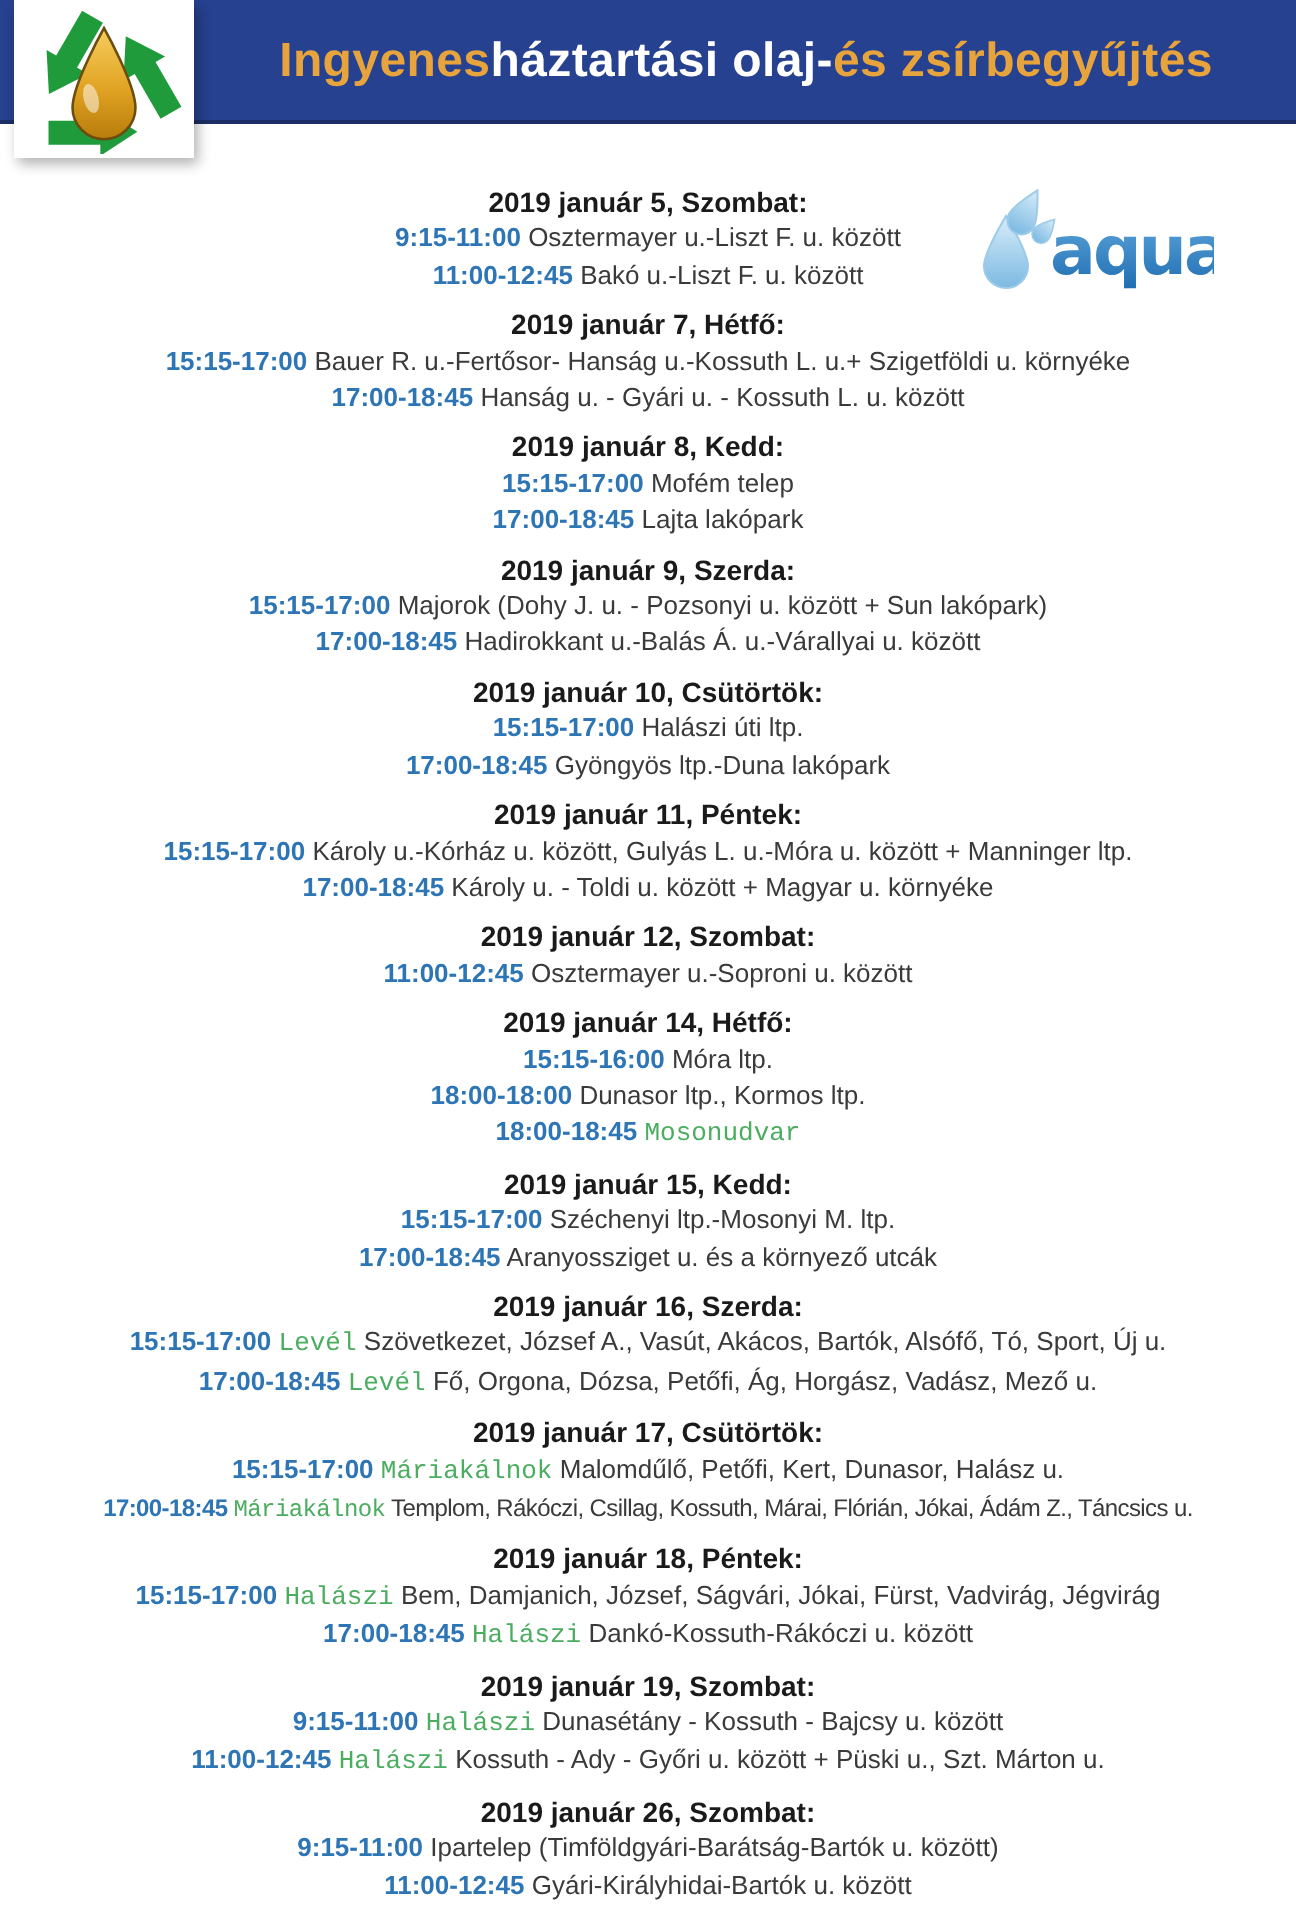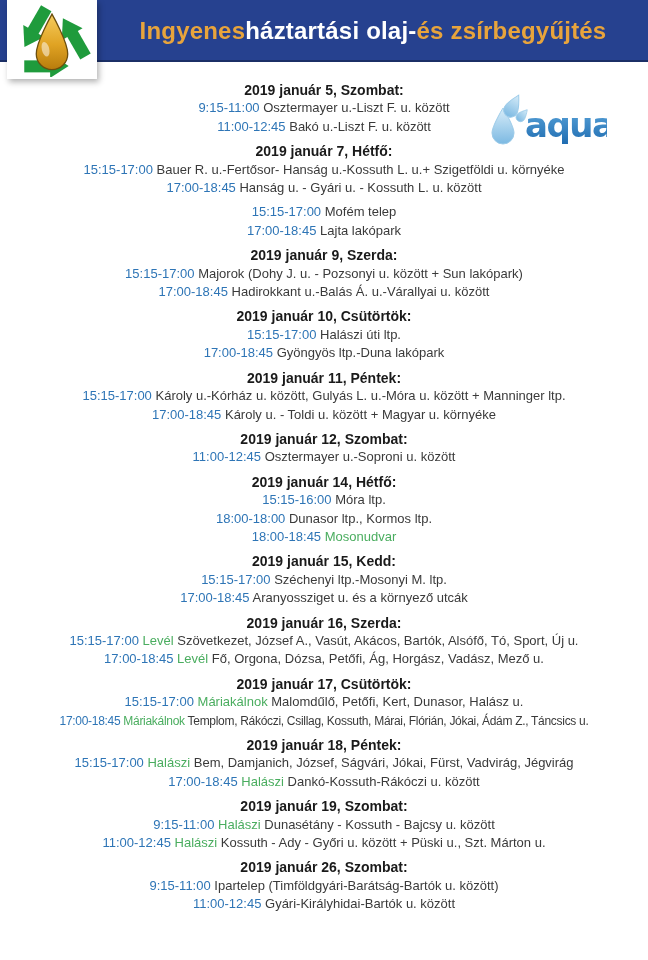--- a/index.html
+++ b/index.html
@@ -57,40 +57,40 @@
   }
   .aqua-logo {
     position: absolute;
     top: 90px; left: 487px;
     width: 120px; height: 58px;
     z-index: 1;
   }
   .schedule {
     position: absolute;
     top: 62px; left: 0; right: 0;
-    padding-top: 19px;
+    padding-top: 30px;
     text-align: center;
     color: var(--text-dark);
   }
   .schedule-block { margin: 0 0 6px 0; }
   .schedule-date {
     font-size: 14px;
     font-weight: bold;
     color: var(--date-dark);
     line-height: 18.4px;
     white-space: nowrap;
   }
   .schedule-line {
     font-size: 13px;
     line-height: 18.4px;
     white-space: nowrap;
   }
   .schedule-line.tight { font-size: 12px; letter-spacing: -0.3px; }
-  .entry-time { color: var(--time-blue); font-weight: normal; }
-  .entry-area { color: var(--area-green); }
+  .entry-time { color: var(--time-blue); font-weight: bold; }
+  .entry-area { color: var(--area-green); font-family: Liberation Mono, monospace; }
   .entry-location { color: var(--text-dark); }
 </style>
 </head>
 <body>
 
 <div class="page">
 
   <div class="header-bar">
     <div class="header-title">
       <span class="tp-gold">Ingyenes </span>
@@ -151,20 +151,21 @@
         <div class="schedule-date">2019 január 5, Szombat:</div>
         <div class="schedule-line"><span class="entry-time">9:15-11:00</span> <span class="entry-location">Osztermayer u.-Liszt F. u. között</span></div>
         <div class="schedule-line"><span class="entry-time">11:00-12:45</span> <span class="entry-location">Bakó u.-Liszt F. u. között</span></div>
       </div>
       <div class="schedule-block">
         <div class="schedule-date">2019 január 7, Hétfő:</div>
         <div class="schedule-line"><span class="entry-time">15:15-17:00</span> <span class="entry-location">Bauer R. u.-Fertősor- Hanság u.-Kossuth L. u.+ Szigetföldi u. környéke</span></div>
         <div class="schedule-line"><span class="entry-time">17:00-18:45</span> <span class="entry-location">Hanság u. - Gyári u. - Kossuth L. u. között</span></div>
       </div>
       <div class="schedule-block">
+        <div class="schedule-date">2019 január 8, Kedd:</div>
         <div class="schedule-line"><span class="entry-time">15:15-17:00</span> <span class="entry-location">Mofém telep</span></div>
         <div class="schedule-line"><span class="entry-time">17:00-18:45</span> <span class="entry-location">Lajta lakópark</span></div>
       </div>
       <div class="schedule-block">
         <div class="schedule-date">2019 január 9, Szerda:</div>
         <div class="schedule-line"><span class="entry-time">15:15-17:00</span> <span class="entry-location">Majorok (Dohy J. u. - Pozsonyi u. között + Sun lakópark)</span></div>
         <div class="schedule-line"><span class="entry-time">17:00-18:45</span> <span class="entry-location">Hadirokkant u.-Balás Á. u.-Várallyai u. között</span></div>
       </div>
       <div class="schedule-block">
         <div class="schedule-date">2019 január 10, Csütörtök:</div>

